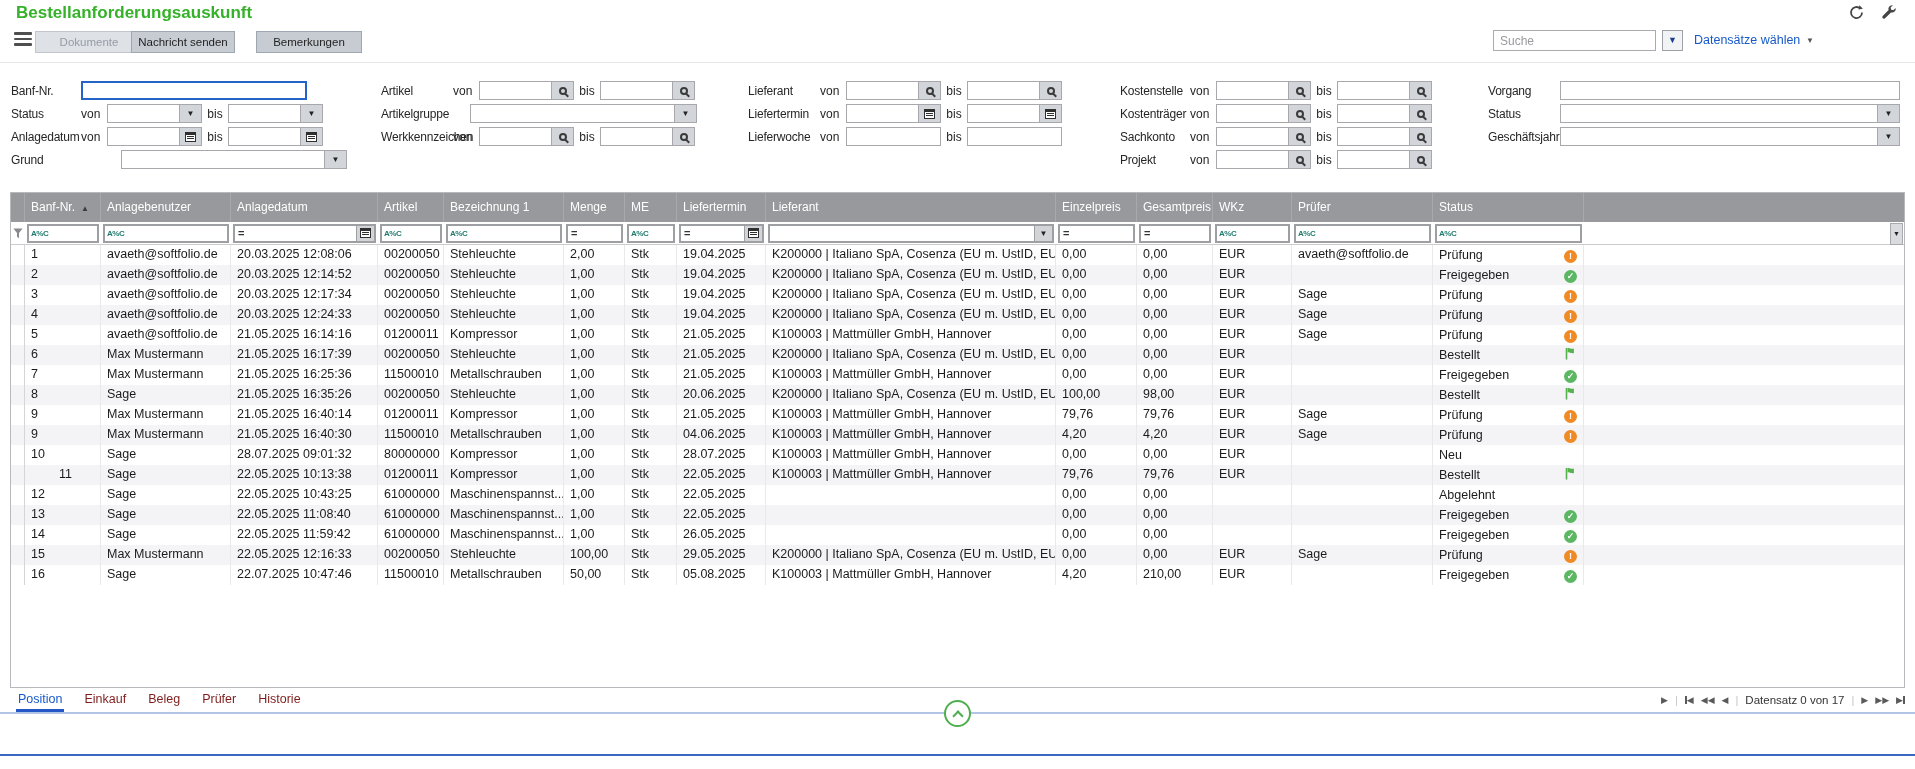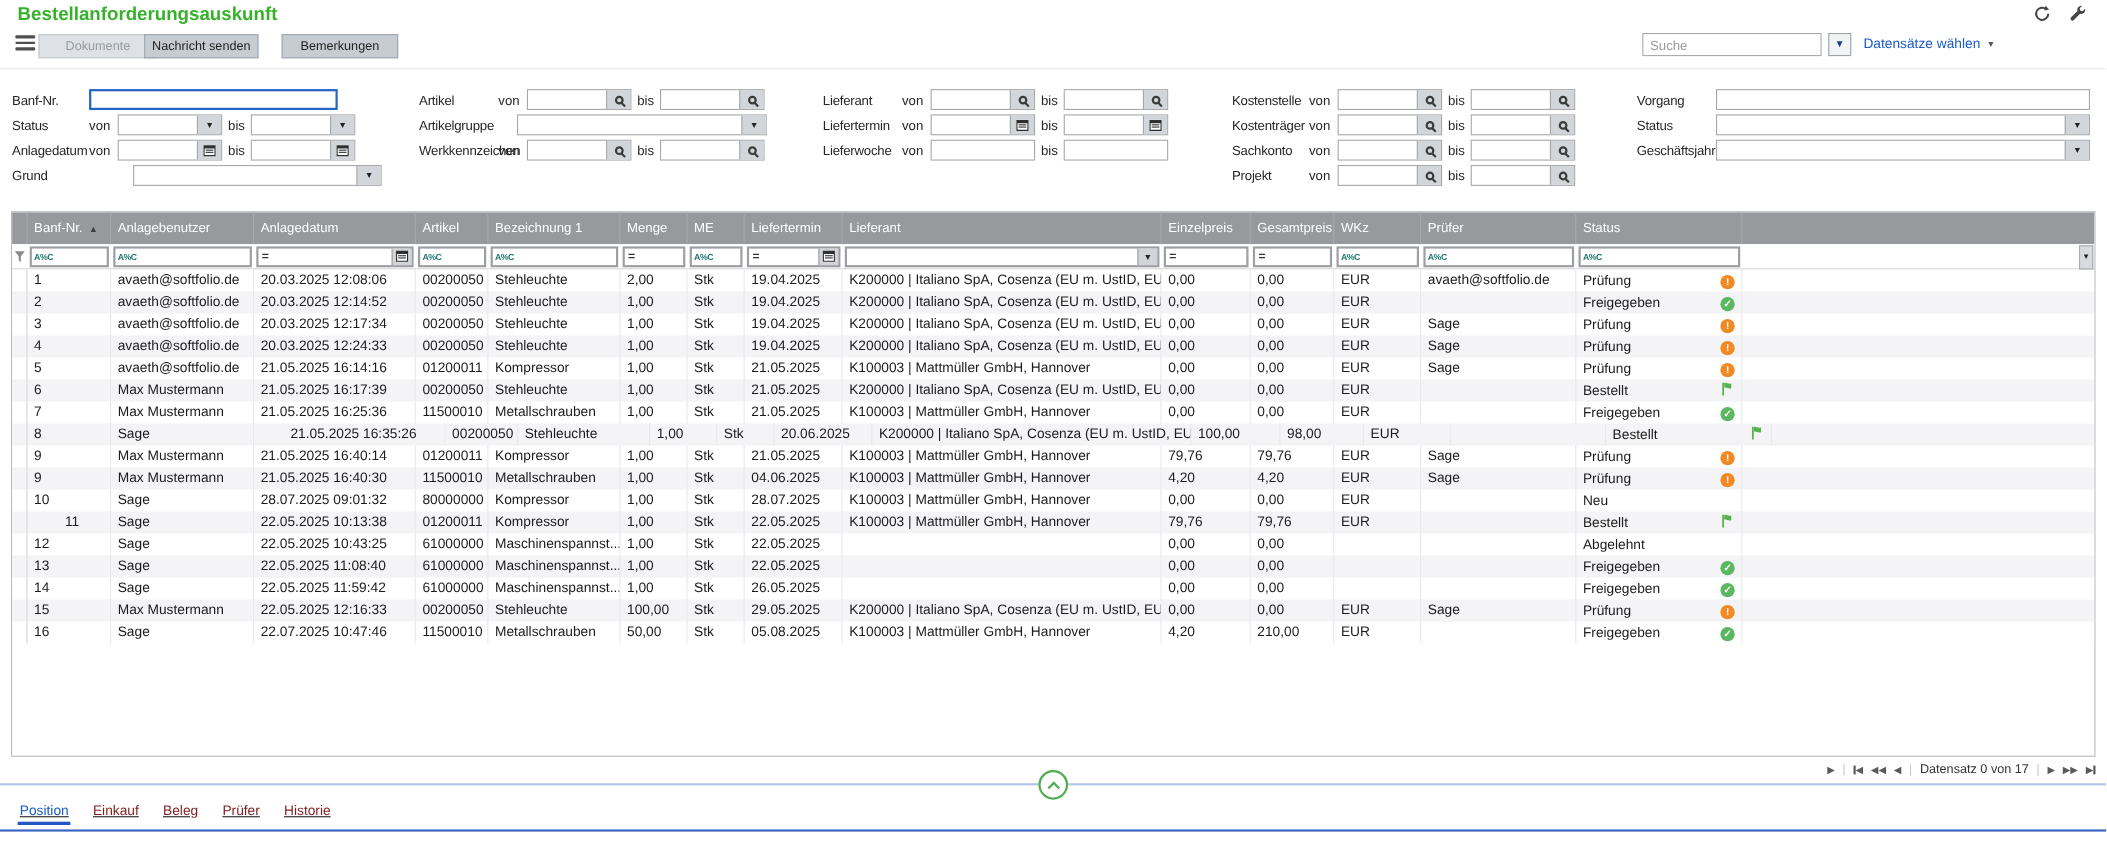--- a/index.html
+++ b/index.html
@@ -65,21 +65,21 @@
   
   .pager { position:absolute; top:691px; right:10px; height:17px; display:flex; align-items:center; gap:7px; font-size:11.5px; color:#333; }
   .picon { color:#5a5a5a; font-size:9px; cursor:pointer; display:flex; align-items:center; }
   .pbar { display:inline-block; width:2px; height:8px; background:#5a5a5a; }
   .psep { color:#c6c6c8; font-size:11px; }
 
   
   .splitter { position:absolute; top:712px; left:0; width:1915px; height:2px; background:#b3c5e6; }
   .collapse-btn { position:absolute; top:700px; left:944px; width:27px; height:27px; border:2px solid #4fae4f; border-radius:50%; background:#fff; cursor:pointer; }
   .collapse-btn .chev { position:absolute; left:7.5px; top:10px; width:8px; height:8px; border-left:2.5px solid #4fae4f; border-top:2.5px solid #4fae4f; transform:rotate(45deg); }
-  .tabs { position:absolute; top:727px; left:16px; display:flex; gap:18px; font-size:12.5px; height:23px;text-decoration:underline; }
+  .tabs { position:absolute; top:689px; left:16px; display:flex; gap:18px; font-size:12.5px; height:23px; }
   .tab { padding:3px 2px 0 2px; color:#7f1d1d; cursor:pointer; }
   .tab.active { color:#175ac8; border-bottom:3px solid #2257c5; }
   .bottomline { position:absolute; top:754px; left:0; width:1915px; height:2px; background:#3a67c0; }
 </style>
 </head>
 <body>
 
 <div class="app">
 
   <div class="page-title">Bestellanforderungsauskunft</div>
@@ -595,21 +595,21 @@
           <div class="gc" style="width: 141px;"><span></span></div>
           <div class="gc status-cell" style="width: 151px;">
             <span>Freigegeben</span>
             <span class="sticon"><span class="st-circle" style="background:#5cb763">✓</span></span>
           </div>
         </div>
         <div class="gr stripe">
           <div class="gc sel" style="width: 14px;"></div>
           <div class="gc" style="width: 76px;"><span>8</span></div>
           <div class="gc" style="width: 130px;"><span>Sage</span></div>
-          <div class="gc" style="width: 147px; margin-left: 27px;"><span>21.05.2025 16:35:26</span></div>
+          <div class="gc" style="width: 147px;"><span>21.05.2025 16:35:26</span></div>
           <div class="gc" style="width: 66px;"><span>00200050</span></div>
           <div class="gc" style="width: 120px;"><span>Stehleuchte</span></div>
           <div class="gc" style="width: 61px;"><span>1,00</span></div>
           <div class="gc" style="width: 52px;"><span>Stk</span></div>
           <div class="gc" style="width: 89px;"><span>20.06.2025</span></div>
           <div class="gc" style="width: 290px;"><span>K200000  |  Italiano SpA, Cosenza (EU m. UstID, EUR)</span></div>
           <div class="gc" style="width: 81px;"><span>100,00</span></div>
           <div class="gc" style="width: 76px;"><span>98,00</span></div>
           <div class="gc" style="width: 79px;"><span>EUR</span></div>
           <div class="gc" style="width: 141px;"><span></span></div>

